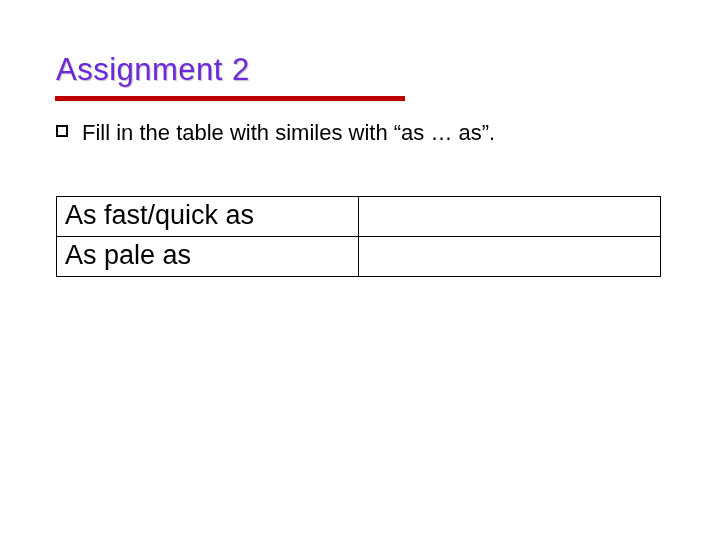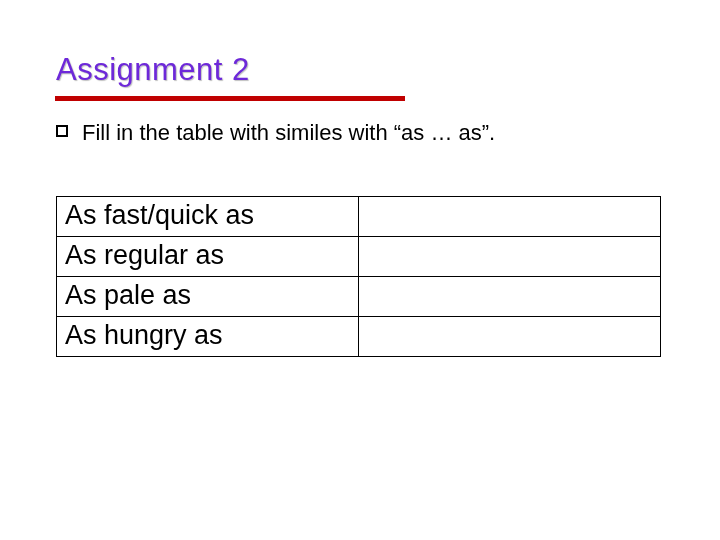--- a/index.html
+++ b/index.html
@@ -93,27 +93,19 @@
   </div>
 
   <div class="table-wrap">
     <table>
       <tbody>
         <tr>
           <td class="left">As fast/quick as</td>
           <td class="right"></td>
         </tr>
         <tr>
-          <td class="left">As regular as</td>
-          <td class="right"></td>
-        </tr>
-        <tr>
           <td class="left">As pale as</td>
-          <td class="right"></td>
-        </tr>
-        <tr>
-          <td class="left">As hungry as</td>
           <td class="right"></td>
         </tr>
       </tbody>
     </table>
   </div>
 </div>
 
 </body></html>

